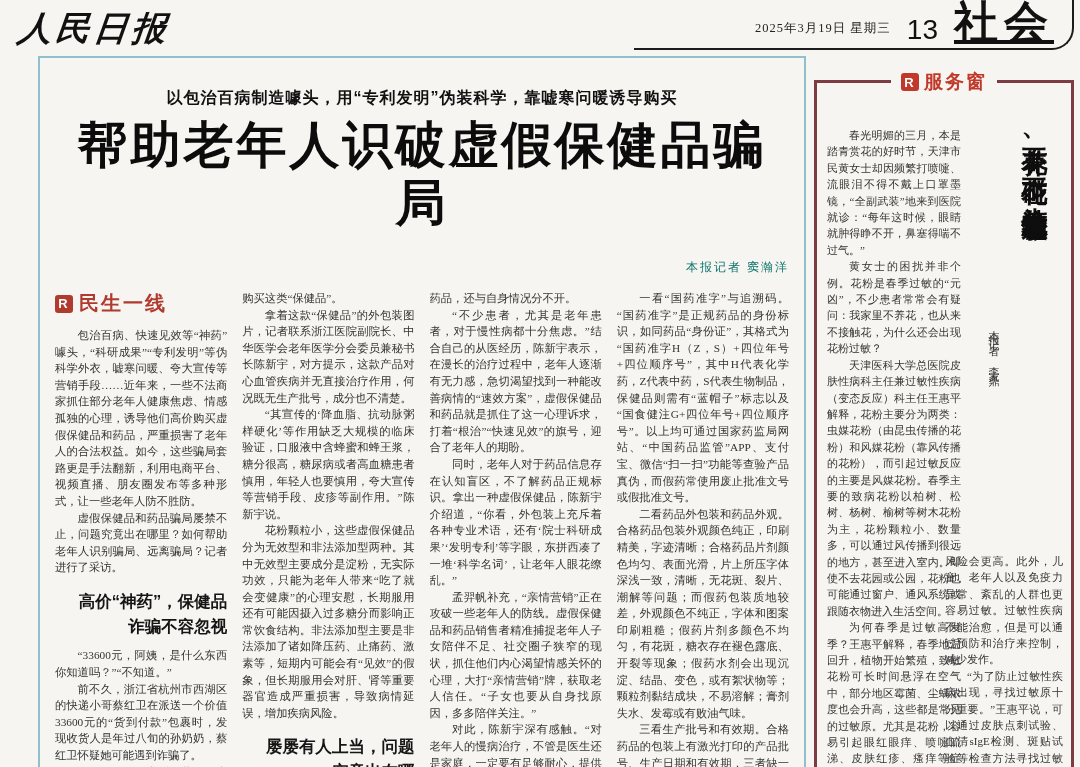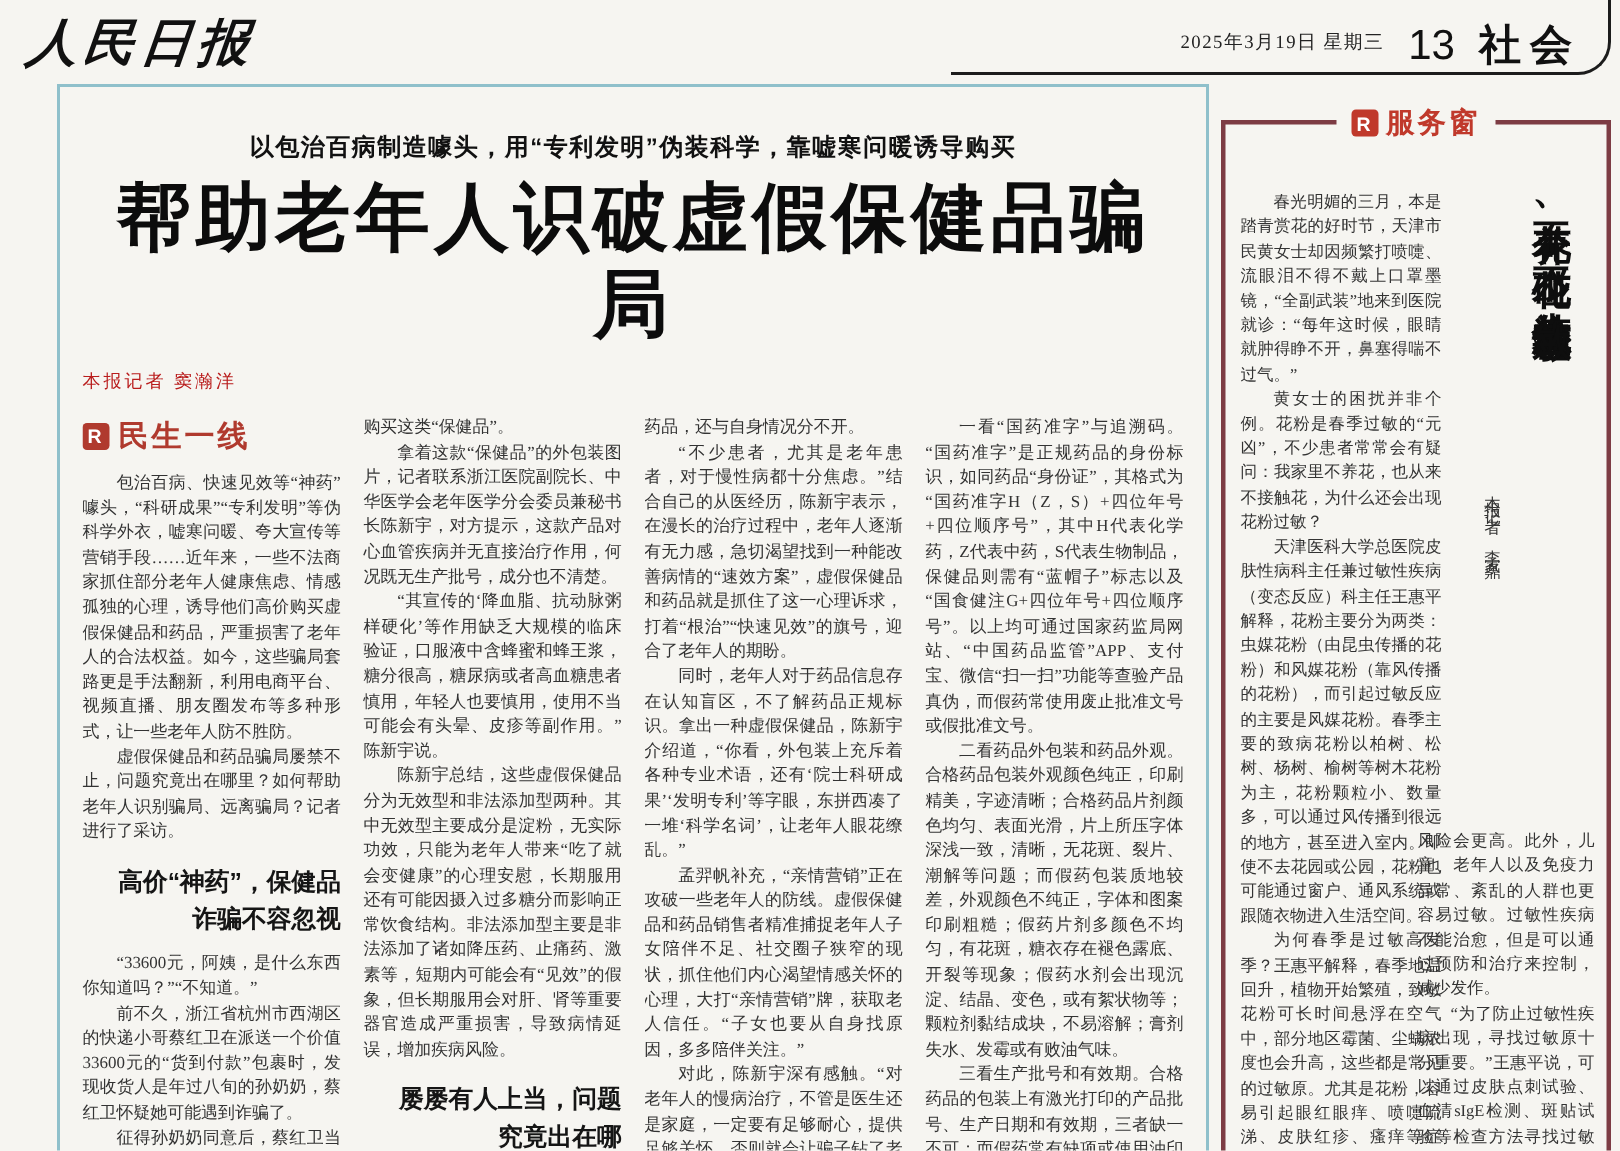--- a/index.html
+++ b/index.html
@@ -35,21 +35,21 @@
     display:flex;align-items:flex-end;justify-content:flex-end;
     gap:16px;padding:0 18px 4px 0;
   }
   .hdr-date{font-size:12.5px;letter-spacing:1px;padding-bottom:7px;color:#222;}
   .hdr-pageno{
     font-family:"Liberation Sans","DejaVu Sans",sans-serif;
     font-size:28px;font-weight:500;color:#111;line-height:1;
   }
   .hdr-section{
     font-family:"Liberation Sans","DejaVu Sans",sans-serif;
-    font-size:28px;font-weight:bold;letter-spacing:6px;color:#111;line-height:1;
+    font-size:44px;font-weight:bold;letter-spacing:6px;color:#111;line-height:1;text-decoration:underline;
   }
   
   .content{display:flex;align-items:flex-start;padding-left:38px;}
   
   .main-box{
     width:768px;height:740px;
     border:2px solid var(--main-border);
     padding:30px 15px 0 15px;
     flex:none;
   }
@@ -57,21 +57,21 @@
     text-align:center;
     font-family:"Liberation Sans","DejaVu Sans",sans-serif;
     font-size:16px;font-weight:bold;letter-spacing:1px;color:#111;
   }
   .headline{
     text-align:center;
     font-family:"Liberation Sans","DejaVu Sans",sans-serif;
     font-size:50px;font-weight:900;letter-spacing:3px;color:#0c0c0c;
     margin-top:8px;line-height:1.15;
   }
-  .byline{text-align:left;font-size:12px;color:#b91c1c;margin:14px 0 14px;letter-spacing:2px;}
+  .byline{text-align:right;font-size:12px;color:#0f766e;margin:27px 0 14px;letter-spacing:2px;}
   .cols{display:flex;gap:15px;height:545px;overflow:hidden;}
   .col{flex:1 1 0;overflow:hidden;}
   .col p.para{
     font-size:11.3px;line-height:16.6px;text-align:justify;
     text-indent:2em;color:#333;
   }
   .col p.para.ni{text-indent:0;}
   .col h3.subhead{
     font-family:"Liberation Sans","DejaVu Sans",sans-serif;
     font-size:16.5px;font-weight:bold;color:#151515;
@@ -160,22 +160,22 @@
             <p class="para">虚假保健品和药品骗局屡禁不止，问题究竟出在哪里？如何帮助老年人识别骗局、远离骗局？记者进行了采访。</p>
             <h3 class="subhead">高价“神药”，保健品诈骗不容忽视</h3>
             <p class="para">“33600元，阿姨，是什么东西你知道吗？”“不知道。”</p>
             <p class="para">前不久，浙江省杭州市西湖区的快递小哥蔡红卫在派送一个价值33600元的“货到付款”包裹时，发现收货人是年过八旬的孙奶奶，蔡红卫怀疑她可能遇到诈骗了。</p>
             <p class="para">征得孙奶奶同意后，蔡红卫当面拆开了包裹，发现里面一款名为“脑心舒口服液”的“药品”，既无生产批号，也无使用说明。</p>
           </div>
       </div>
       <div class="col">
           <p class="para ni">购买这类“保健品”。</p>
           <p class="para">拿着这款“保健品”的外包装图片，记者联系浙江医院副院长、中华医学会老年医学分会委员兼秘书长陈新宇，对方提示，这款产品对心血管疾病并无直接治疗作用，何况既无生产批号，成分也不清楚。</p>
-          <p class="para">“其宣传的‘降血脂、抗动脉粥样硬化’等作用缺乏大规模的临床验证，口服液中含蜂蜜和蜂王浆，糖分很高，糖尿病或者高血糖患者慎用，年轻人也要慎用，使用不当可能会有头晕、皮疹等副作用。”陈新宇说。</p>
-          <p class="para">陈新宇总结，这些虚假保健品分为无效型和非法添加型两种。其中无效型主要成分是淀粉，无实际功效，只能为老年人带来“吃了就会变健康”的心理安慰，长期服用还有可能因摄入过多糖分而影响正常饮食结构。非法添加型主要是非法添加了诸如降压药、止痛药、激素等，短期内可能会有“见效”的假象，但长期服用会对肝、肾等重要器官造成严重损害，导致病情延误，增加疾病风险。</p>
+          <p class="para">“其宣传的‘降血脂、抗动脉粥样硬化’等作用缺乏大规模的临床验证，口服液中含蜂蜜和蜂王浆，糖分很高，糖尿病或者高血糖患者慎用，年轻人也要慎用，夸大宣传等营销手段、皮疹等副作用。”陈新宇说。</p>
+          <p class="para">花粉颗粒小，这些虚假保健品分为无效型和非法添加型两种。其中无效型主要成分是淀粉，无实际功效，只能为老年人带来“吃了就会变健康”的心理安慰，长期服用还有可能因摄入过多糖分而影响正常饮食结构。非法添加型主要是非法添加了诸如降压药、止痛药、激素等，短期内可能会有“见效”的假象，但长期服用会对肝、肾等重要器官造成严重损害，导致病情延误，增加疾病风险。</p>
           <h3 class="subhead">屡屡有人上当，问题究竟出在哪</h3>
         </div>
       <div class="col">
           <p class="para ni">药品，还与自身情况分不开。</p>
           <p class="para">“不少患者，尤其是老年患者，对于慢性病都十分焦虑。”结合自己的从医经历，陈新宇表示，在漫长的治疗过程中，老年人逐渐有无力感，急切渴望找到一种能改善病情的“速效方案”，虚假保健品和药品就是抓住了这一心理诉求，打着“根治”“快速见效”的旗号，迎合了老年人的期盼。</p>
           <p class="para">同时，老年人对于药品信息存在认知盲区，不了解药品正规标识。拿出一种虚假保健品，陈新宇介绍道，“你看，外包装上充斥着各种专业术语，还有‘院士科研成果’‘发明专利’等字眼，东拼西凑了一堆‘科学名词’，让老年人眼花缭乱。”</p>
           <p class="para">孟羿帆补充，“亲情营销”正在攻破一些老年人的防线。虚假保健品和药品销售者精准捕捉老年人子女陪伴不足、社交圈子狭窄的现状，抓住他们内心渴望情感关怀的心理，大打“亲情营销”牌，获取老人信任。“子女也要从自身找原因，多多陪伴关注。”</p>
           <p class="para">对此，陈新宇深有感触。“对老年人的慢病治疗，不管是医生还是家庭，一定要有足够耐心，提供足够关怀，否则就会让骗子钻了老年人情感缺失的空子。”看病之余，他一定会对老年患者的家庭支持情况和心理进行调查了解。“要重视医学人文，有时老年人来看病，更多的是心理诉求。”</p>
         </div>
       <div class="col">

